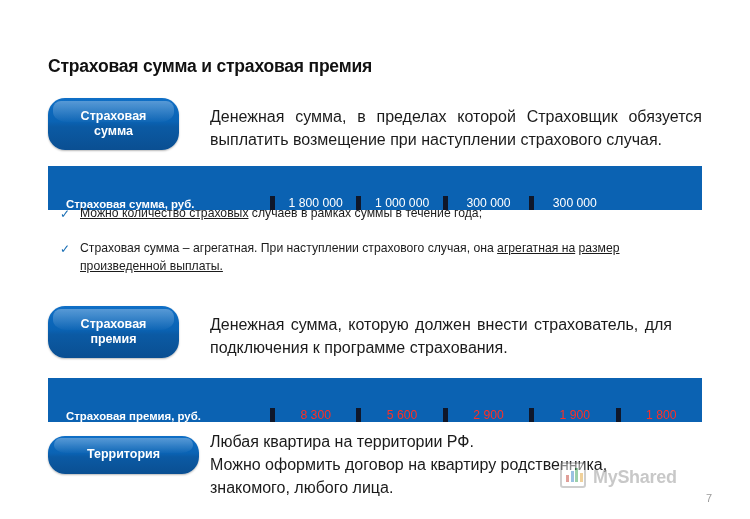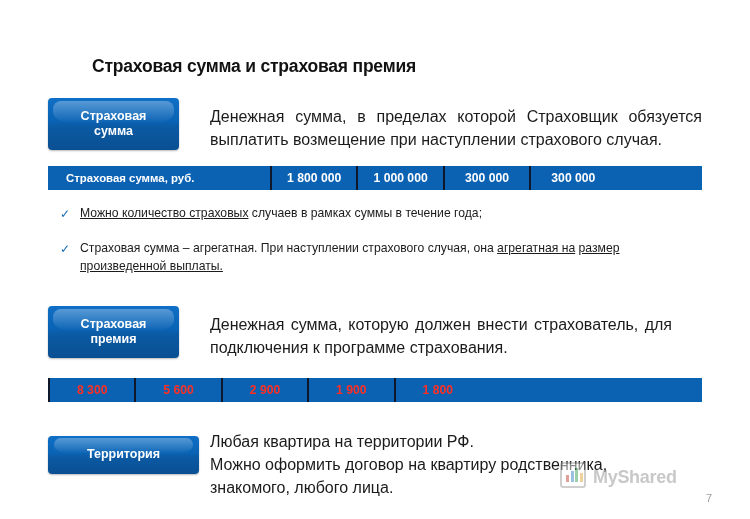--- a/index.html
+++ b/index.html
@@ -24,27 +24,26 @@
 
   
   .slide-title {
     position: absolute;
     left: 48px;
     top: 56px;
     font-size: 17.5px;
     font-weight: bold;
     color: #111111;
     letter-spacing: -0.2px;
-    margin-left: 44px;
   }
 
   
   .tag {
     position: absolute;
-    border-radius: 4px;
+    border-radius: 17px;
     background: linear-gradient(180deg, #0f6fc6 0%, #0a63b4 45%, #0b5aa4 55%, #0a4f92 100%);
     box-shadow: 0 1px 2px rgba(0,0,0,0.28);
     color: #ffffff;
     font-weight: bold;
     font-size: 12.5px;
     text-align: center;
     line-height: 1.22;
     display: flex;
     align-items: center;
     justify-content: center;
@@ -78,41 +77,42 @@
   }
   #para-summa  { left: 210px; top: 105px; width: 492px; }
   #para-premia { left: 210px; top: 313px; width: 462px; }
   #para-terr   { left: 210px; top: 430px; width: 470px; text-align: left; }
 
   
   .strip {
     position: absolute;
     display: flex;
     background: #0b62b2;
-    height: 24px;
-    box-sizing: border-box;
+    height: 44px;
+    box-sizing: border-box;
+    align-items: flex-end;
   }
   .strip .label {
     background: #0b62b2;
     color: #ffffff;
     font-size: 11.4px;
     font-weight: bold;
     display: flex;
     align-items: center;
     padding-left: 18px;
     box-sizing: border-box;
   }
   .strip .cell {
     color: #ffffff;
     font-size: 12.2px;
-    font-weight: bold;
+    font-weight: normal;
     display: flex;
     align-items: center;
     justify-content: center;
-    border-left: 2px solid #0f172a;
+    border-left: 5px solid #0f172a;
     box-sizing: border-box;
   }
   #strip-summa { left: 48px; top: 166px; width: 654px; }
   #strip-summa .label { width: 222px; }
   #strip-summa .cell { width: 86.4px; }
 
   #strip-premia { left: 48px; top: 378px; width: 654px; }
   #strip-premia .label { width: 222px; }
   #strip-premia .cell { width: 86.4px; color: #ff2f24; }
 
@@ -216,20 +216,21 @@
     </div>
   </div>
 
   <div class="tag" id="tag-premia">
     <span>Страховая
 премия</span>
   </div>
   <div class="para" id="para-premia">Денежная сумма, которую должен внести страхователь, для подключения к программе страхования.</div>
 
   <div class="strip" id="strip-premia">
+    <div class="label">Страховая премия, руб.</div>
     <div class="cell">8 300</div>
     <div class="cell">5 600</div>
     <div class="cell">2 900</div>
     <div class="cell">1 900</div>
     <div class="cell">1 800</div>
   </div>
 
   <div class="tag" id="tag-terr">
     <span>Территория</span>
   </div>

